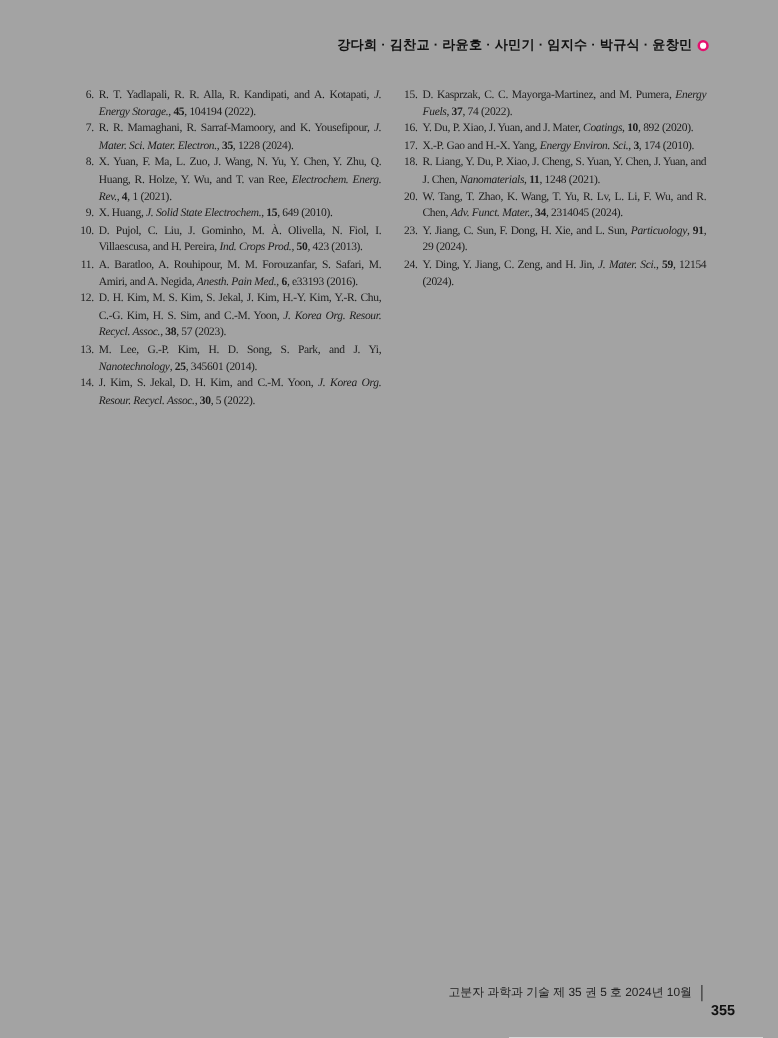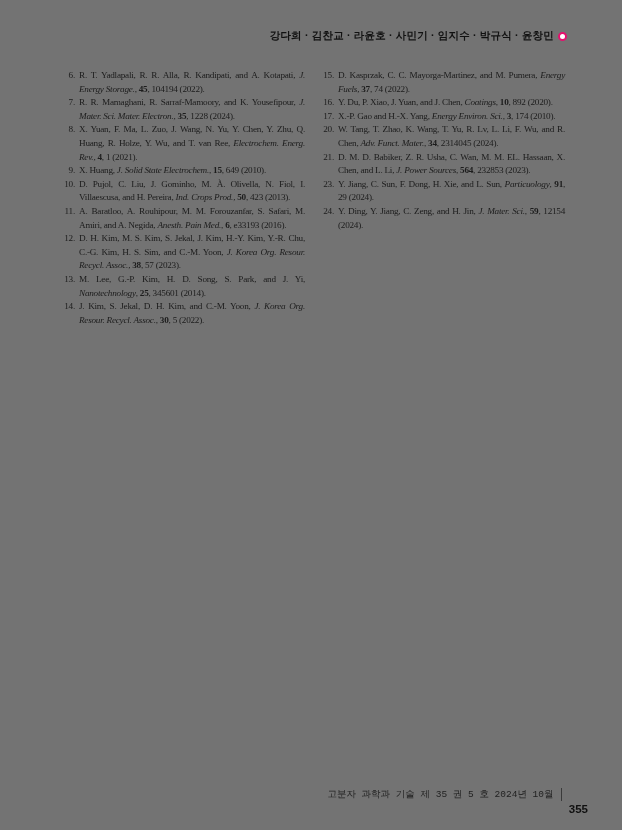--- a/index.html
+++ b/index.html
@@ -4,21 +4,21 @@
 <style>
   html, body {
     margin: 0;
     padding: 0;
     background: #ffffff;
   }
   .page {
     position: relative;
     width: 622px;
     height: 830px;
-    background: #737373;
+    background: #a3a3a3;
     overflow: hidden;
     font-family: "Liberation Serif", serif;
   }
 
   
   .header {
     position: absolute;
     top: 29px;
     right: 55px;
     display: flex;
@@ -80,21 +80,21 @@
   
   .footer {
     position: absolute;
     top: 773px;
     right: 34px;
     display: flex;
     align-items: center;
     gap: 7px;
   }
   .journal-info {
-    font-family: Liberation Mono, monospace;
+    font-family: Liberation Sans, sans-serif;
     font-size: 9.5px;
     color: #222222;
     white-space: nowrap;
     margin-left: 24px;
   }
   .footer-divider {
     width: 1.3px;
     height: 13px;
     background: #3a3a3a;
   }
@@ -155,33 +155,33 @@
           <span class="ref-body"><span>J. Kim, S. Jekal, D. H. Kim, and C.-M. Yoon, </span><i>J. Korea Org. Resour. Recycl. Assoc.</i><span>, </span><b>30</b><span>, 5 (2022).</span></span>
         </div>
       </div>
     <div class="col col-right" id="col-right">
         <div class="ref">
           <span class="ref-num">15.</span>
           <span class="ref-body"><span>D. Kasprzak, C. C. Mayorga-Martinez, and M. Pumera, </span><i>Energy Fuels</i><span>, </span><b>37</b><span>, 74 (2022).</span></span>
         </div>
         <div class="ref">
           <span class="ref-num">16.</span>
-          <span class="ref-body"><span>Y. Du, P. Xiao, J. Yuan, and J. Chen, </span><i>Coatings</i><span>, </span><b>10</b><span>, 892 (2020).</span></span>
+          <span class="ref-body"><span>Y. Du, P. Xiao, J. Yuan, and J. Mater, </span><i>Coatings</i><span>, </span><b>10</b><span>, 892 (2020).</span></span>
         </div>
         <div class="ref">
           <span class="ref-num">17.</span>
           <span class="ref-body"><span>X.-P. Gao and H.-X. Yang, </span><i>Energy Environ. Sci.</i><span>, </span><b>3</b><span>, 174 (2010).</span></span>
         </div>
         <div class="ref">
+          <span class="ref-num">18.</span>
+          <span class="ref-body"><span>R. Liang, Y. Du, P. Xiao, J. Cheng, S. Yuan, Y. Chen, J. Yuan, and J. Chen, </span><i>Nanomaterials</i><span>, </span><b>11</b><span>, 1248 (2021).</span></span>
+        </div>
+        <div class="ref">
           <span class="ref-num">20.</span>
           <span class="ref-body"><span>W. Tang, T. Zhao, K. Wang, T. Yu, R. Lv, L. Li, F. Wu, and R. Chen, </span><i>Adv. Funct. Mater.</i><span>, </span><b>34</b><span>, 2314045 (2024).</span></span>
-        </div>
-        <div class="ref">
-          <span class="ref-num">21.</span>
-          <span class="ref-body"><span>D. M. D. Babiker, Z. R. Usha, C. Wan, M. M. EL. Hassaan, X. Chen, and L. Li, </span><i>J. Power Sources</i><span>, </span><b>564</b><span>, 232853 (2023).</span></span>
         </div>
         <div class="ref">
           <span class="ref-num">23.</span>
           <span class="ref-body"><span>Y. Jiang, C. Sun, F. Dong, H. Xie, and L. Sun, </span><i>Particuology</i><span>, </span><b>91</b><span>, 29 (2024).</span></span>
         </div>
         <div class="ref">
           <span class="ref-num">24.</span>
           <span class="ref-body"><span>Y. Ding, Y. Jiang, C. Zeng, and H. Jin, </span><i>J. Mater. Sci.</i><span>, </span><b>59</b><span>, 12154 (2024).</span></span>
         </div>
       </div>

